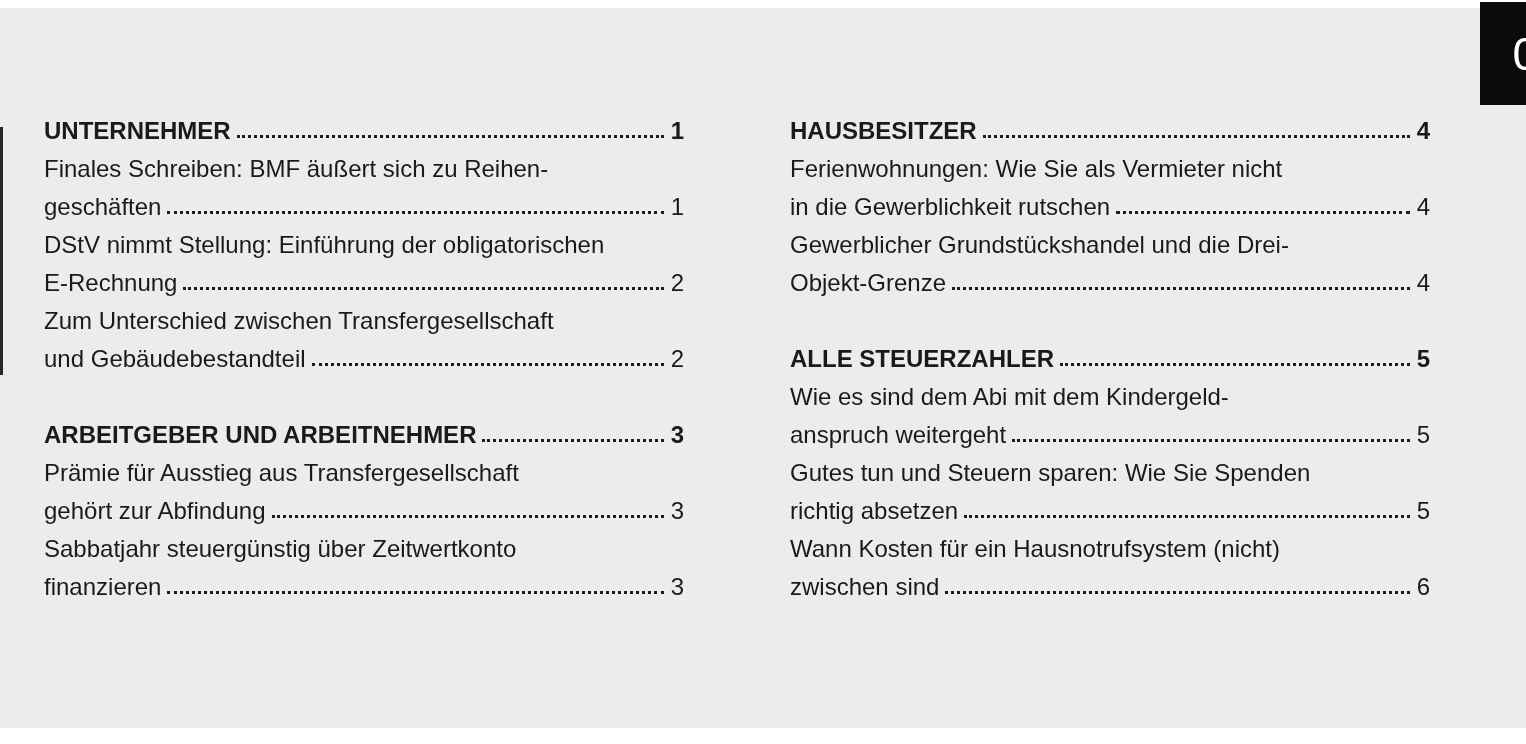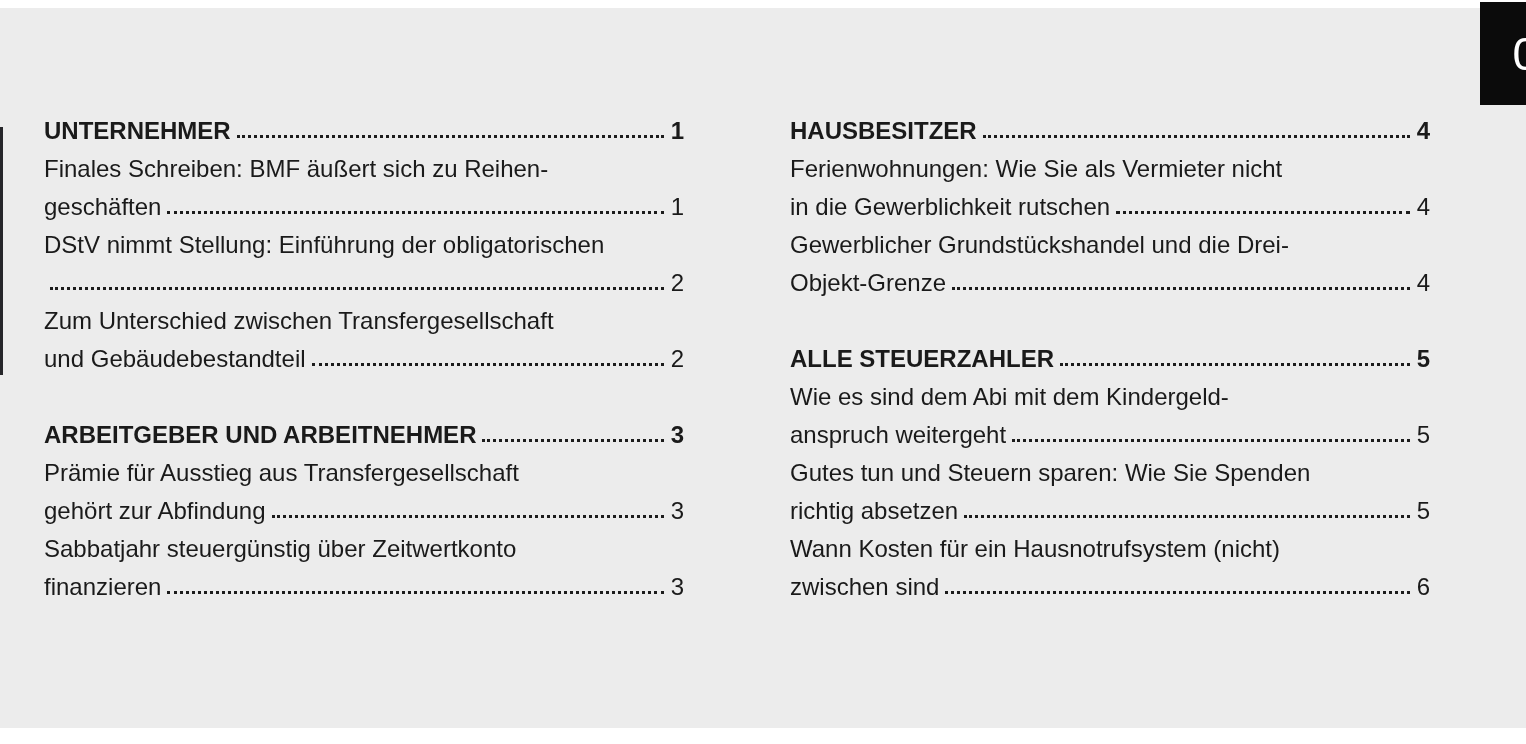--- a/index.html
+++ b/index.html
@@ -83,20 +83,21 @@
     </div>
     <div class="row">
       <span class="txt">geschäften</span>
       <span class="leader"></span>
       <span class="pg">1</span>
     </div>
     <div class="row">
       <span class="txt">DStV nimmt Stellung: Einführung der obligatorischen</span>
     </div>
     <div class="row">
+      <span class="txt">E-Rechnung</span>
       <span class="leader"></span>
       <span class="pg">2</span>
     </div>
     <div class="row">
       <span class="txt">Zum Unterschied zwischen Transfergesellschaft</span>
     </div>
     <div class="row">
       <span class="txt">und Gebäudebestandteil</span>
       <span class="leader"></span>
       <span class="pg">2</span>

